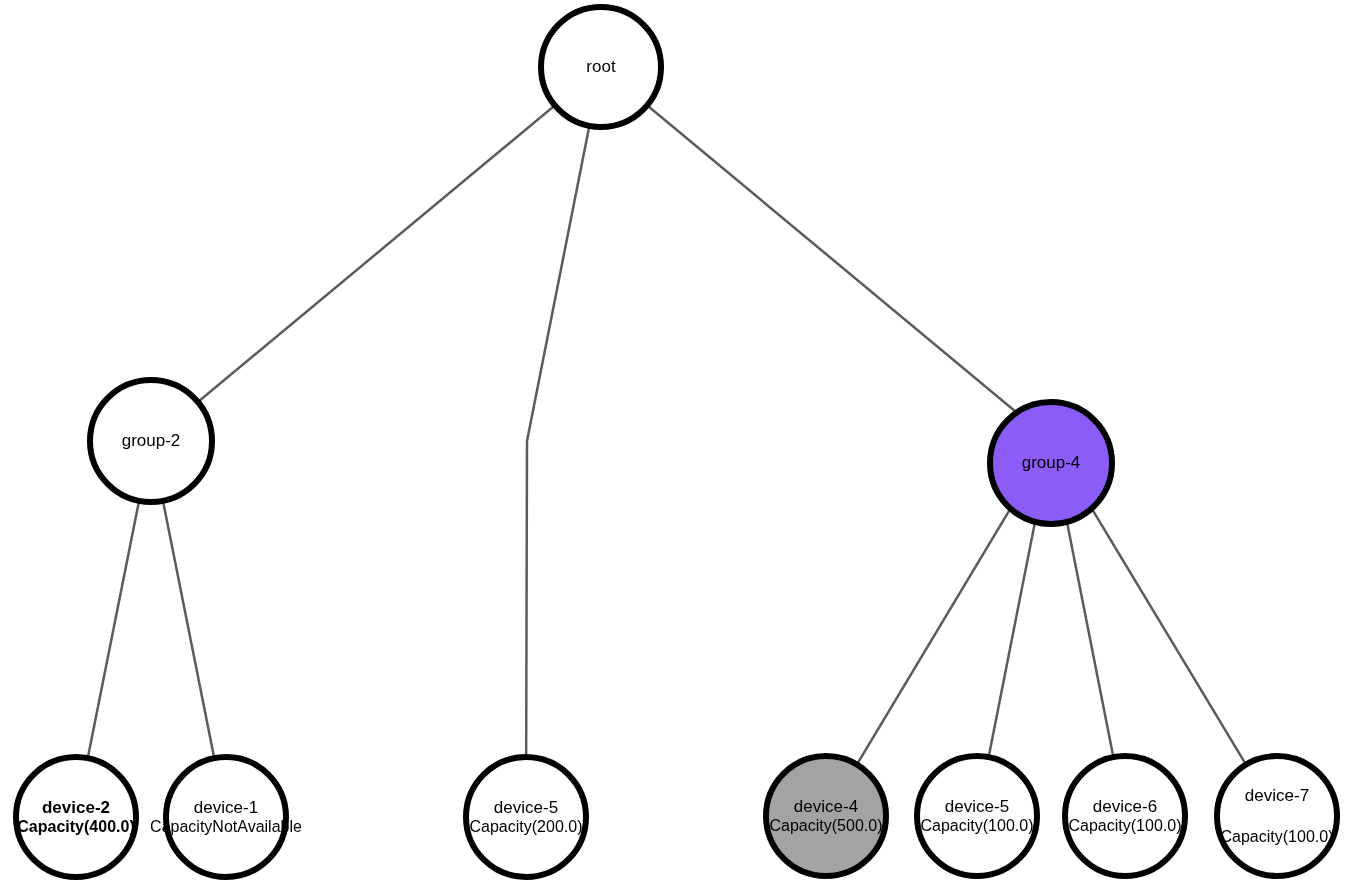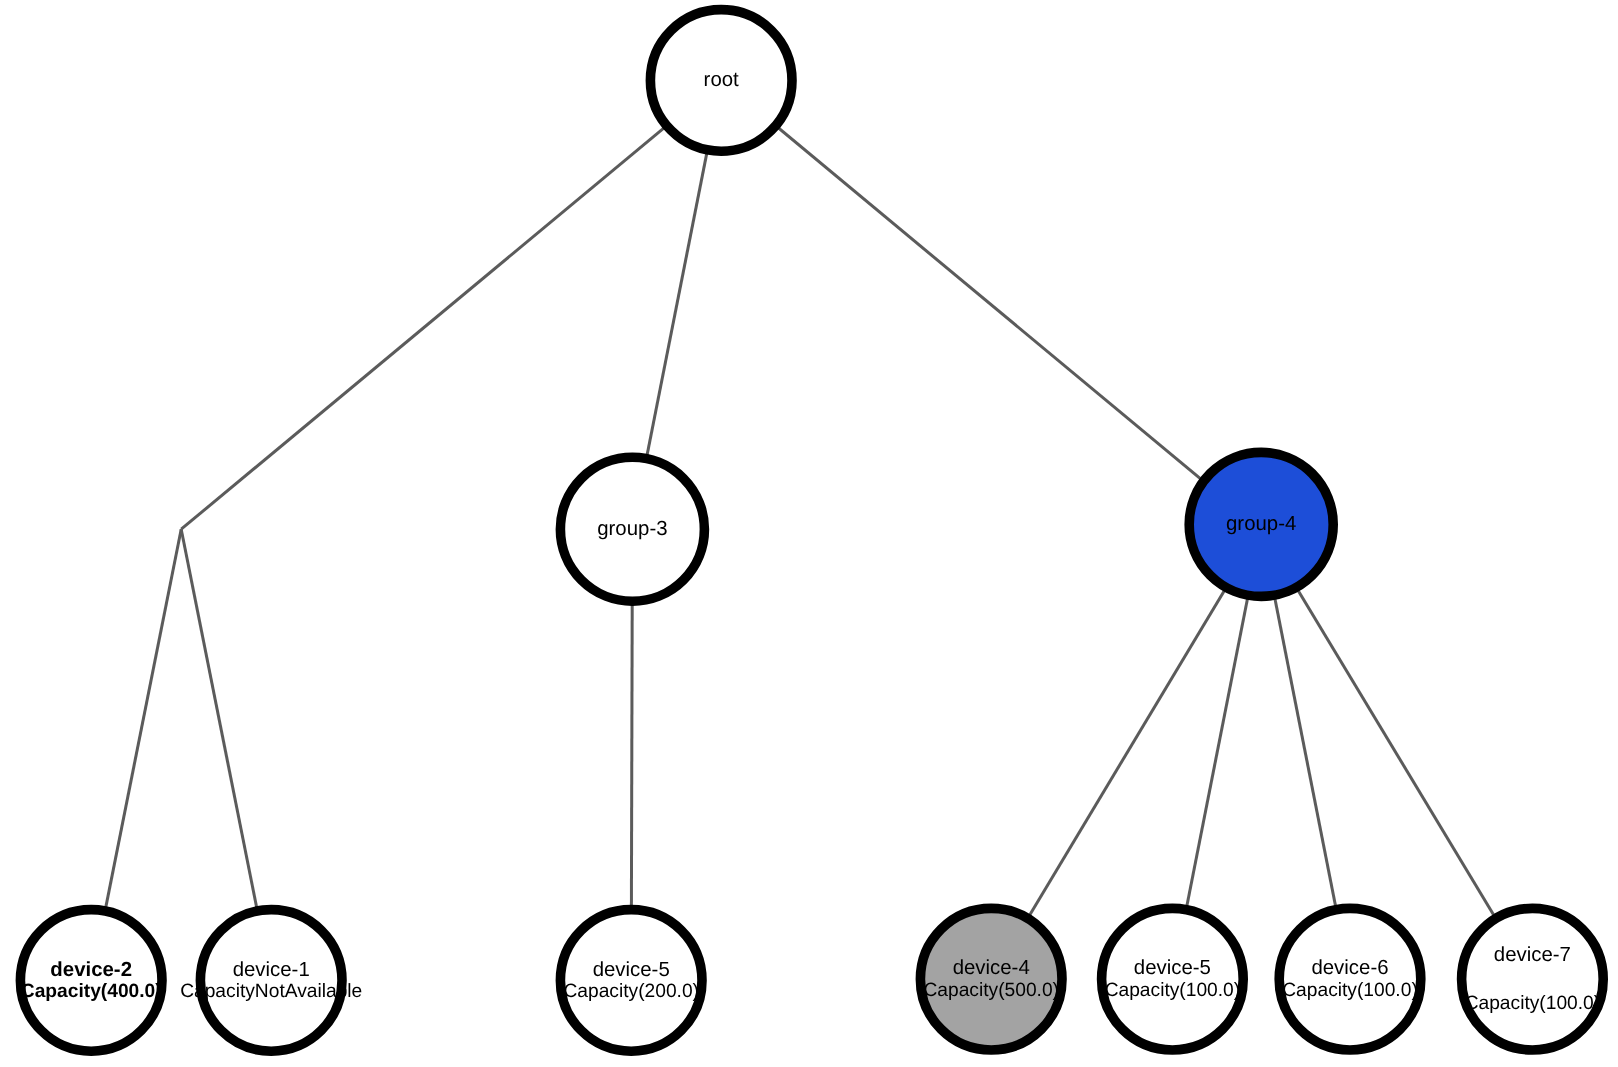--- a/index.html
+++ b/index.html
@@ -21,21 +21,21 @@
     top: 0;
     width: 1348px;
     height: 889px;
     z-index: 1;
   }
   .node {
     position: absolute;
     z-index: 2;
     box-sizing: border-box;
     background: #ffffff;
-    border: 8px solid #8b5cf6;
+    border: 6px solid #8b5cf6;
     border-radius: 50%;
     display: flex;
     flex-direction: column;
     align-items: center;
     justify-content: center;
     text-align: right;
     cursor: default;
   }
   .node-label {
     font-size: 17px;
@@ -65,26 +65,26 @@
       <line x1="1051" y1="441" x2="826" y2="816" stroke="#5b5b5b" stroke-width="2.5"></line>
       <line x1="1051" y1="441" x2="977" y2="816" stroke="#5b5b5b" stroke-width="2.5"></line>
       <line x1="1051" y1="441" x2="1125" y2="816" stroke="#5b5b5b" stroke-width="2.5"></line>
       <line x1="1051" y1="441" x2="1277" y2="816" stroke="#5b5b5b" stroke-width="2.5"></line>
     </svg>
 
   <div class="node" style="left: 538px; top: 4px; width: 126px; height: 126px; border-color: rgb(0, 0, 0); background: rgb(255, 255, 255);">
     <div class="node-label">root</div>
   </div>
 
-
-  <div class="node" style="left: 463px; top: 377px; width: 128px; height: 128px; border-color: rgb(0, 0, 0); background: rgb(255, 255, 255);">
-    <div class="node-label">group-3</div>
+  <div class="node" style="left: 87px; top: 377px; width: 128px; height: 128px; border-color: rgb(0, 0, 0); background: rgb(255, 255, 255);">
+    <div class="node-label">group-2</div>
   </div>
 
-  <div class="node" style="left: 987px; top: 373px; width: 128px; height: 128px; border-color: rgb(0, 0, 0); background: #1d4ed8;">
+
+  <div class="node" style="left: 987px; top: 399px; width: 128px; height: 128px; border-color: rgb(0, 0, 0); background: #8b5cf6;">
     <div class="node-label">group-4</div>
   </div>
 
   <div class="node" style="left: 13px; top: 754px; width: 126px; height: 126px; border-color: rgb(0, 0, 0); background: rgb(255, 255, 255); font-weight: bold;">
     <div class="node-label">device-2</div>
     <div class="node-sublabel">Capacity(400.0)</div>
   </div>
 
   <div class="node" style="left: 163px; top: 754px; width: 126px; height: 126px; border-color: rgb(0, 0, 0); background: rgb(255, 255, 255);">
     <div class="node-label">device-1</div>

